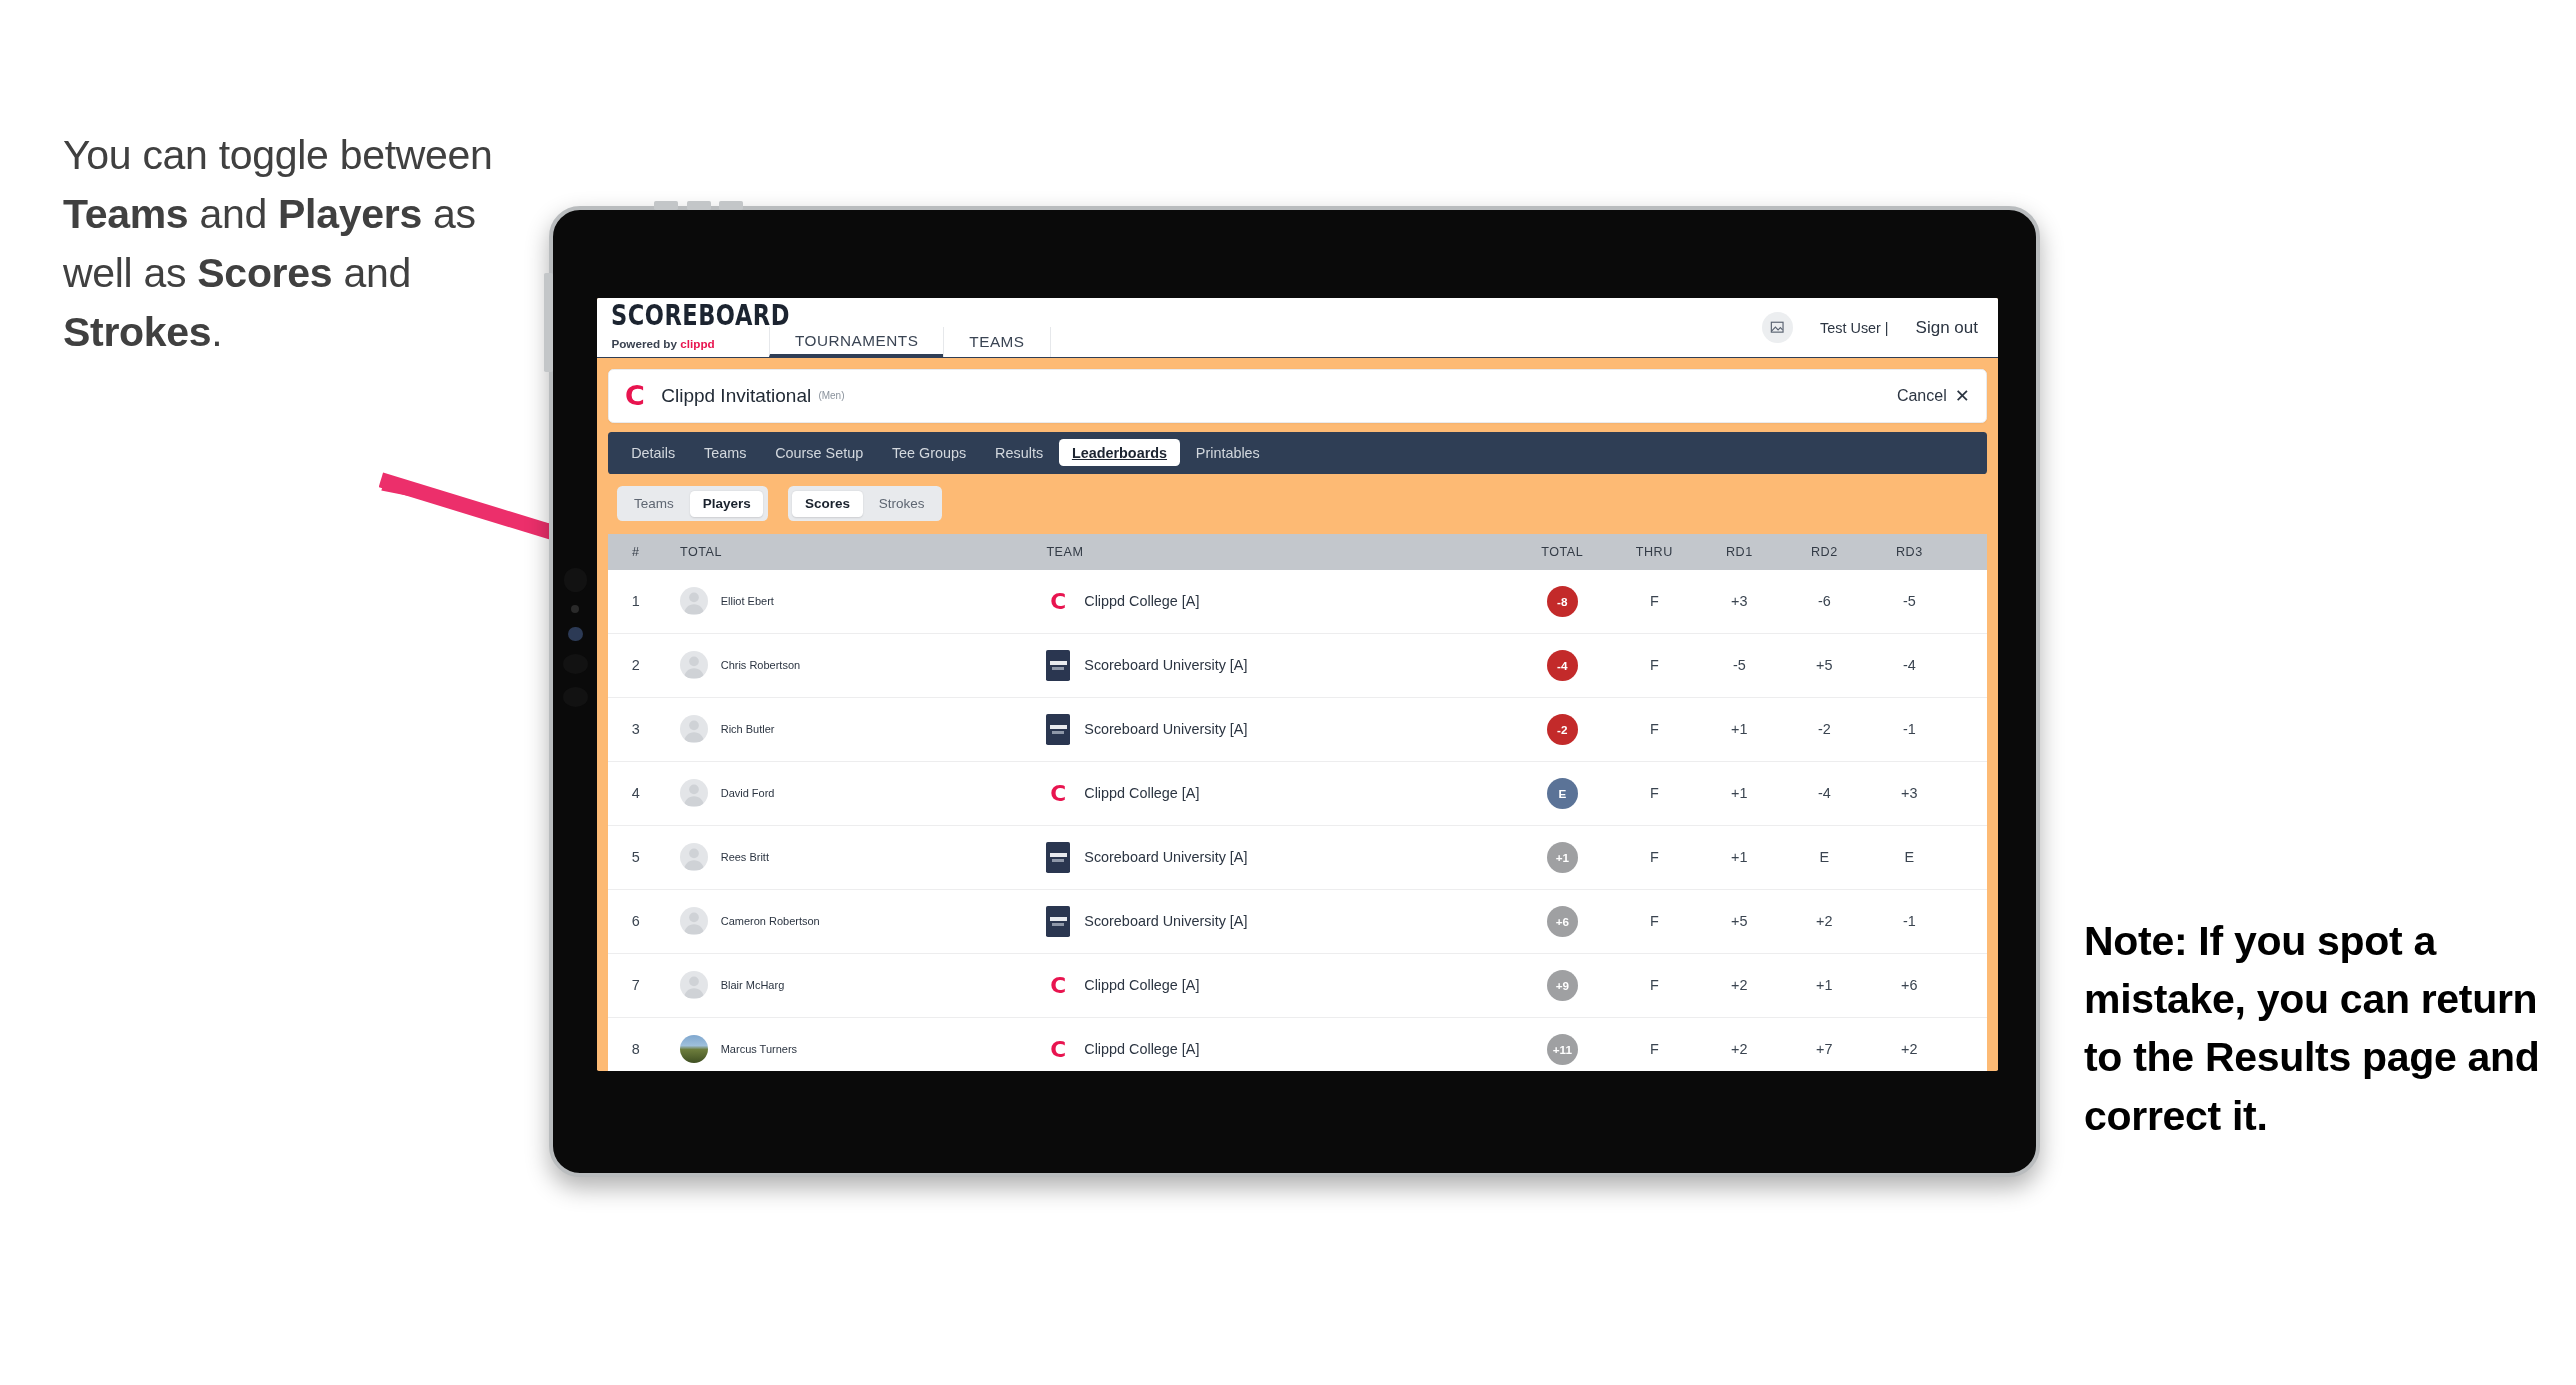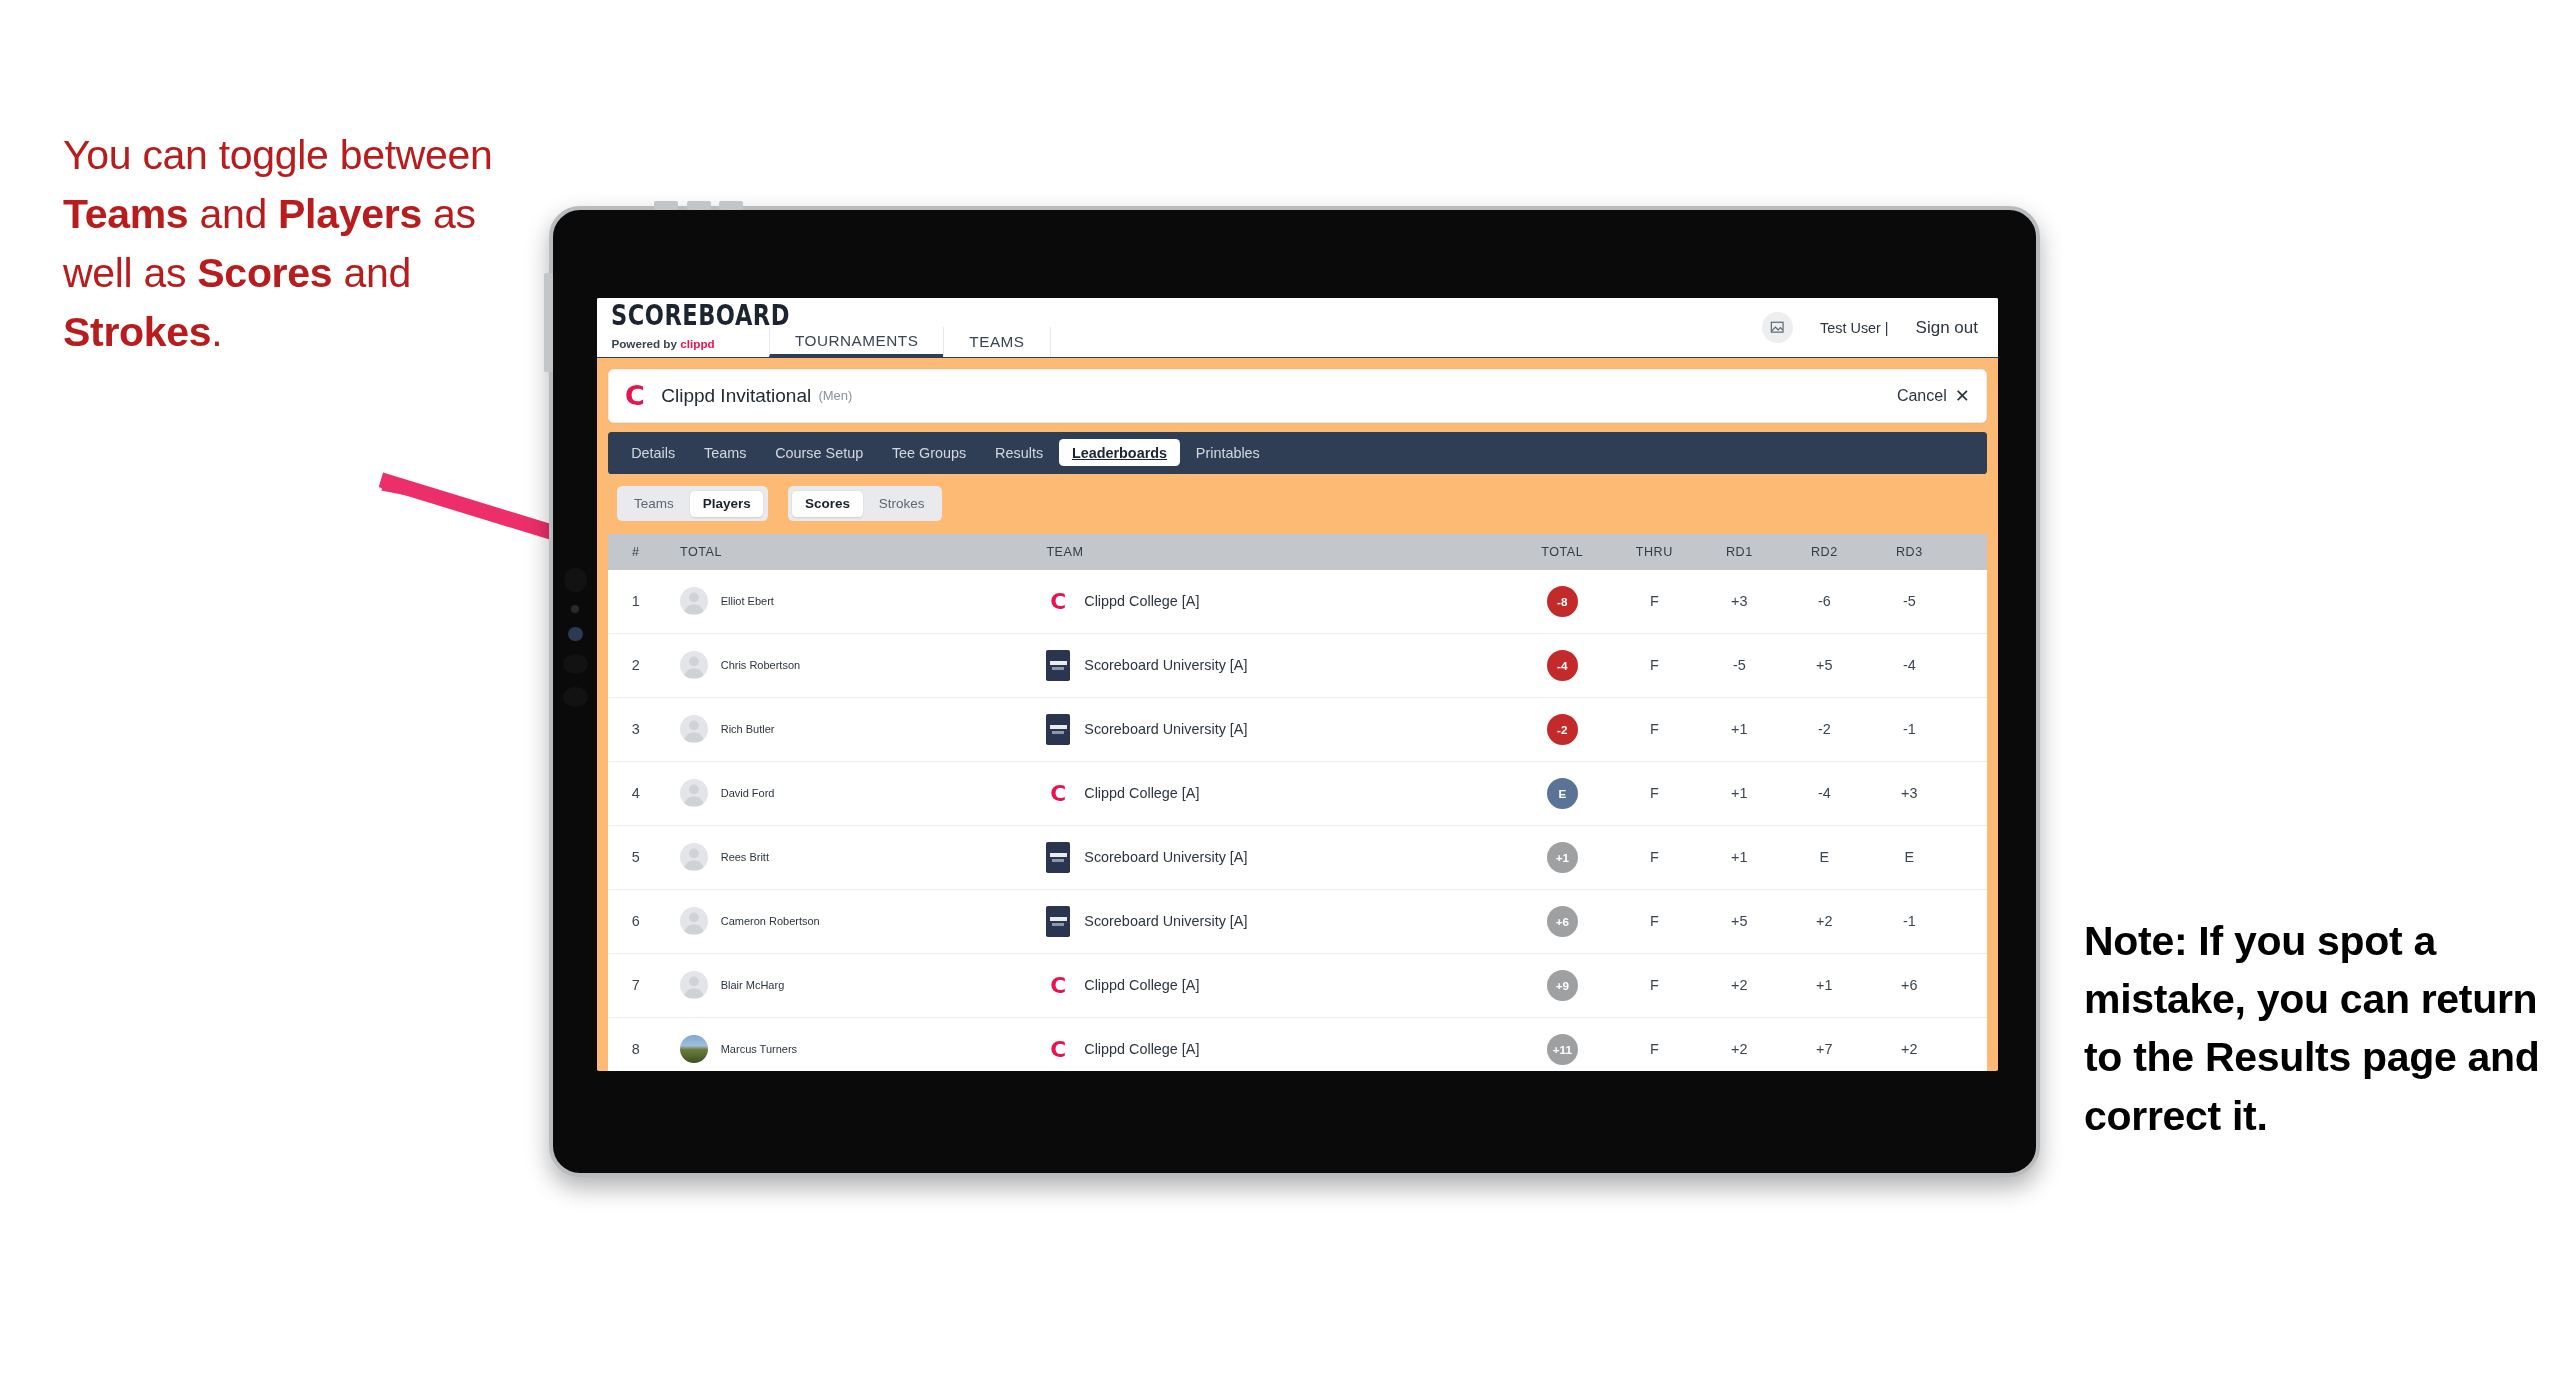--- a/index.html
+++ b/index.html
@@ -7,21 +7,21 @@
     width: 2576px; height: 1386px;
     background: #ffffff;
     font-family: "Liberation Sans", sans-serif;
     overflow: hidden;
   }
   .stage { position: relative; width: 2576px; height: 1386px; background:#fff; }
 
   
   .annot-left {
     position: absolute; left: 63px; top: 126px; width: 470px;
-    font-size: 41px; line-height: 1.44; color: #b91c1c;
+    font-size: 41px; line-height: 1.44; color: #404040;
     letter-spacing: -0.3px;
   }
   .annot-left b { font-weight: 700; }
 
   
   .annot-right {
     position: absolute; left: 2084px; top: 912px; width: 492px;
     font-size: 41px; line-height: 1.42; color: #000; font-weight: 700;
     letter-spacing: -0.3px;
   }
@@ -96,21 +96,21 @@
   .titlecard {
     margin: 10.8px 10.8px 0 10.8px; background:#fff; border:0.9px solid #e9ebee;
     border-radius: 5.4px; height: 54px; display:flex; align-items:center;
     padding: 0 16.3px; box-shadow: 0 0.9px 1.8px rgba(0,0,0,0.04);
   }
   .c-logo {
     font-size: 27px; font-weight: 800; color:#e8144f; line-height:1;
     font-family:"DejaVu Sans", sans-serif; margin-right:16.3px;
   }
   .tourn-name { font-size: 19px; color:#222b36; }
-  .tourn-gender { font-size: 13px; color:#8a929c; margin-left:7.2px; }
+  .tourn-gender { font-size: 10px; color:#8a929c; margin-left:7.2px; }
   .cancel-wrap { margin-left:auto; display:flex; align-items:center; gap:8.1px; cursor:pointer;}
   .cancel-text { font-size: 16px; color:#2c3542; }
   .cancel-x { font-size: 18px; color:#2c3542; line-height:1; }
 
   
   .navstrip {
     margin: 9px 10.8px 0 10.8px; background:#2f3e55; border-radius:3.6px;
     height: 42px; display:flex; align-items:center; padding: 0 10.8px; gap: 3.6px;
   }
   .nav-item {

